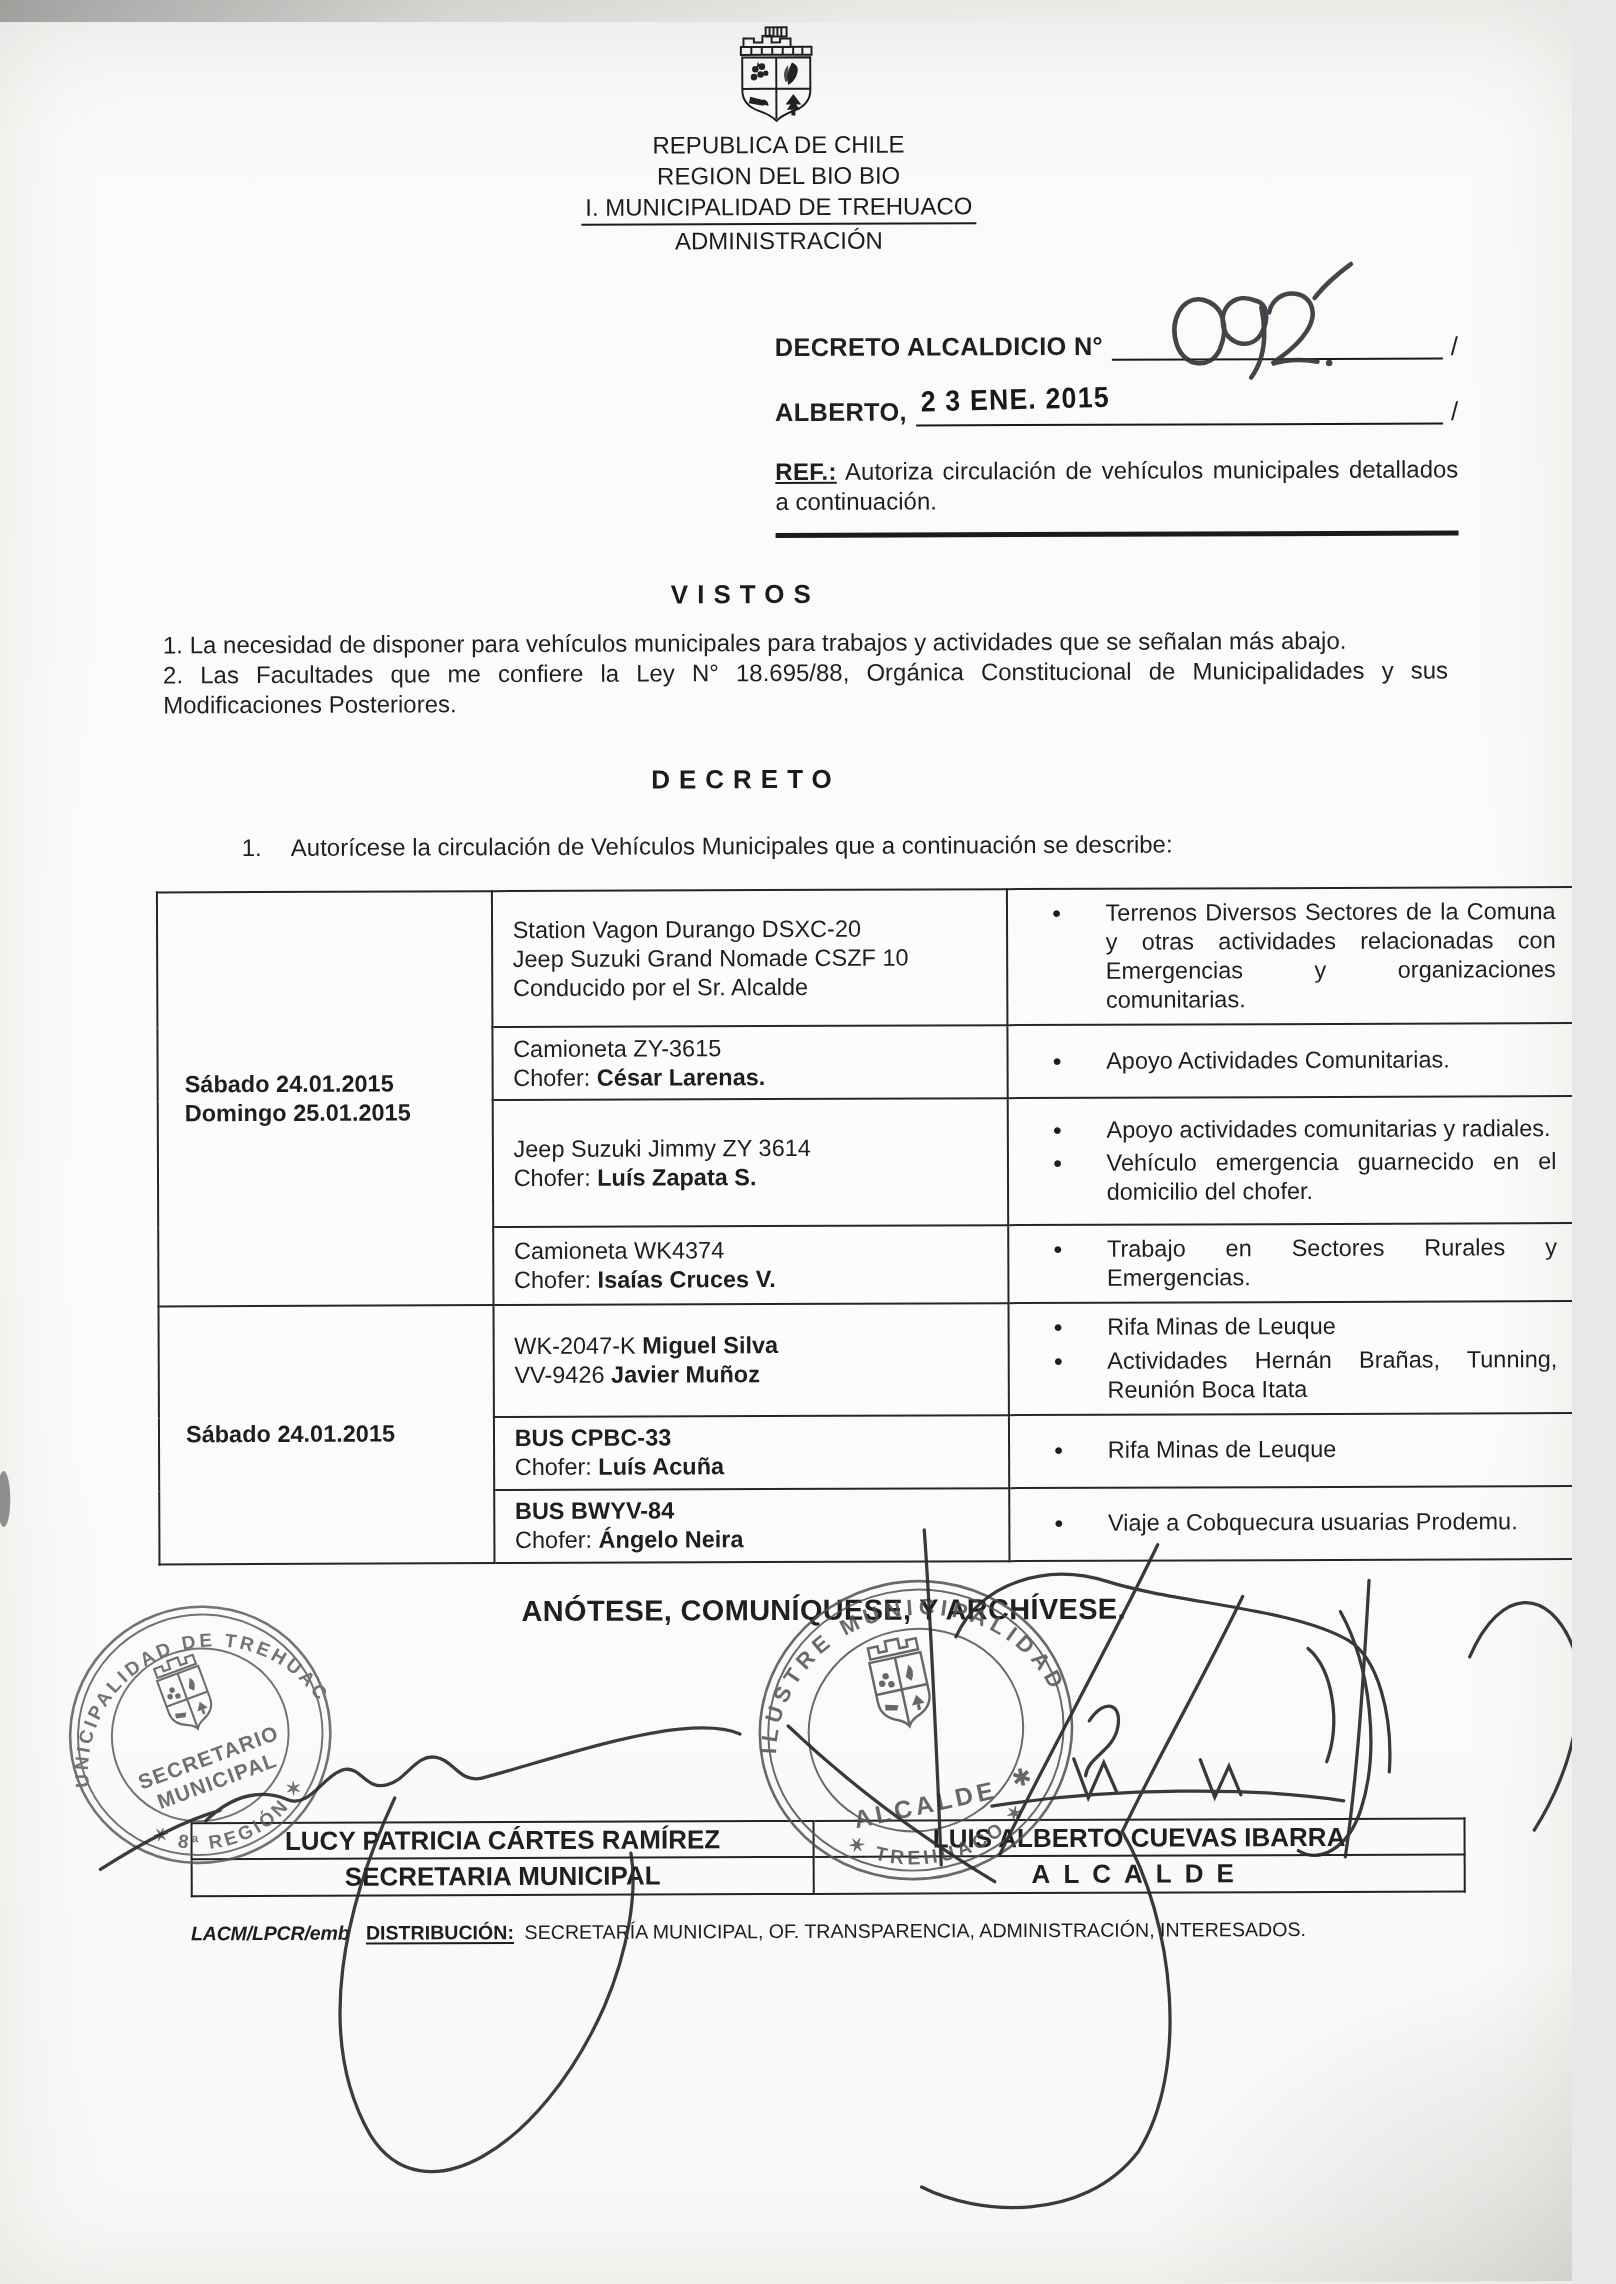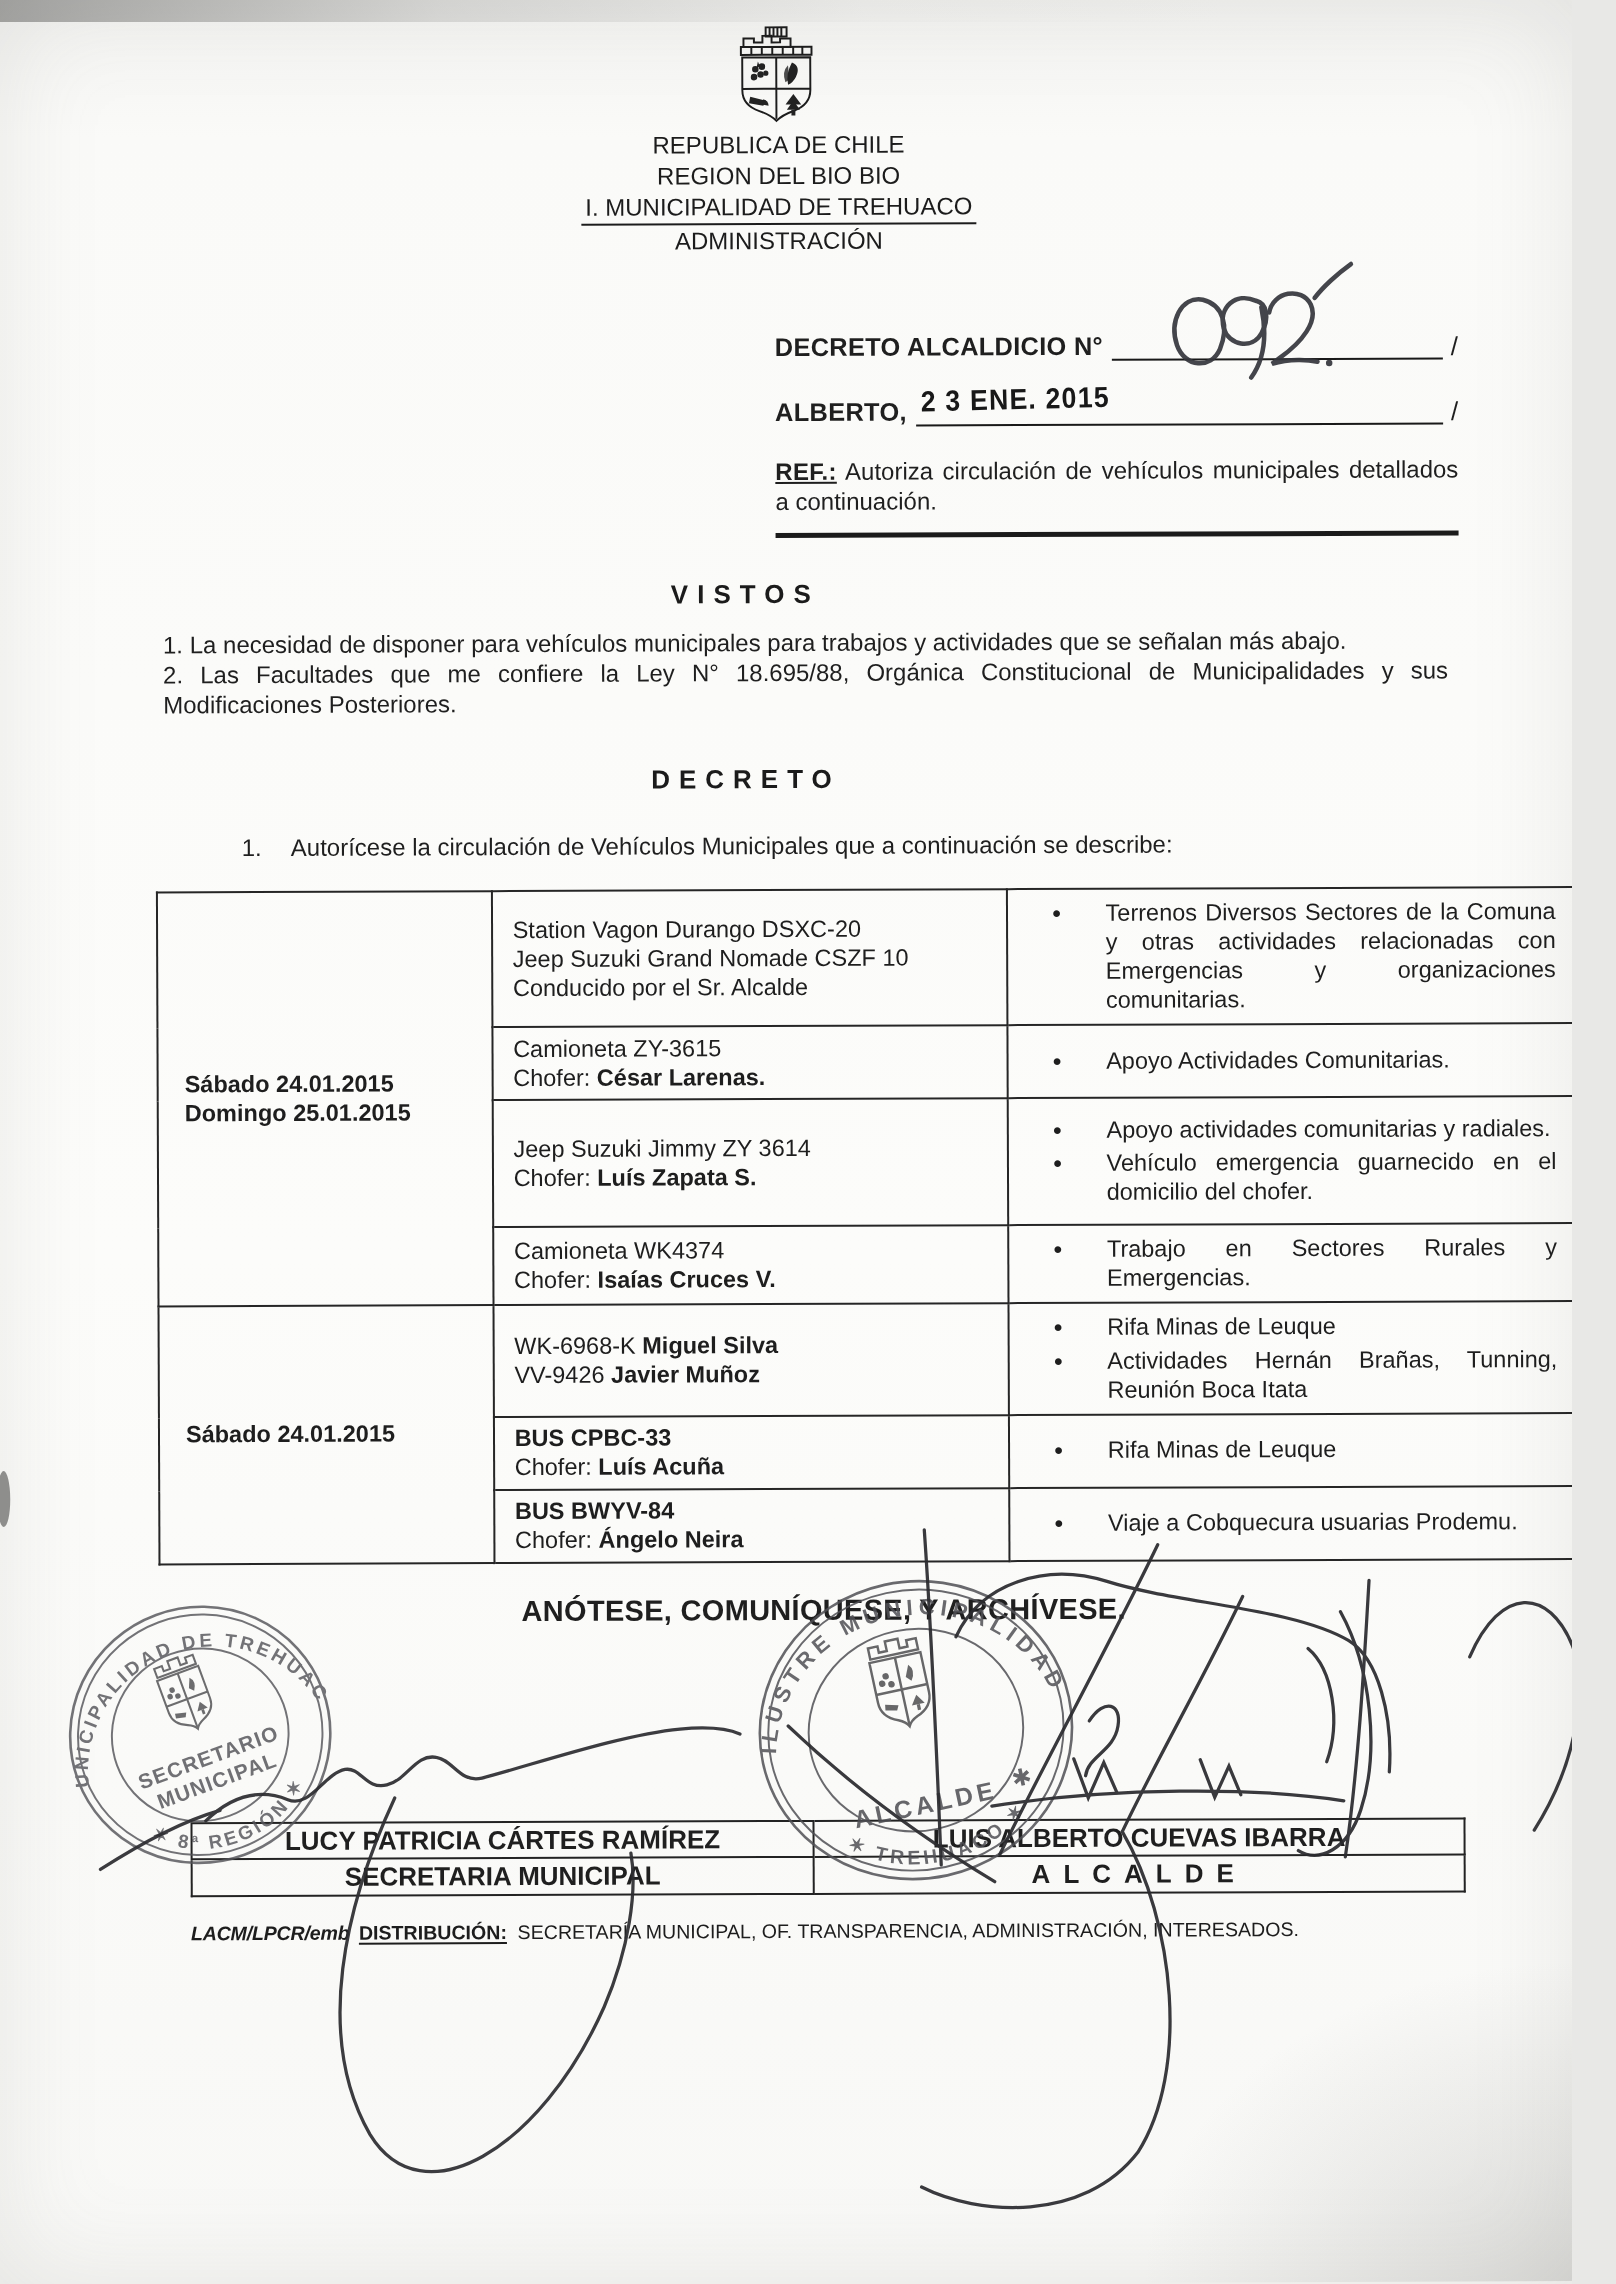--- a/index.html
+++ b/index.html
@@ -56,21 +56,21 @@
   .closing{position:absolute;left:332px;top:1594px;width:978px;text-align:center;font-weight:bold;font-size:29px;letter-spacing:0.3px;}
   .name-box{position:absolute;left:187px;top:1820px;width:1275px;display:grid;
     grid-template-columns:624px 651px;grid-template-rows:38px 37px;}
   .nb-cell{border:2px solid #232323;display:flex;align-items:center;justify-content:center;
     font-weight:bold;font-size:26px;white-space:nowrap;}
   .nb-cell.r{border-left:none;}
   .nb-cell.b{border-top:none;}
   .nb-cell.alc{letter-spacing:13px;}
   .footer-line{position:absolute;left:187px;top:1920px;font-size:19.6px;white-space:nowrap;color:#1d1d1d;}
   .f-initials{font-weight:bold;letter-spacing:-0.2px;font-style:italic;}
-  .f-dist{font-weight:bold;text-decoration:underline;text-underline-offset:3.3px;text-decoration-thickness:2px;margin-left:4px;}
+  .f-dist{font-weight:bold;text-decoration:underline;text-underline-offset:3.3px;text-decoration-thickness:2px;margin-left:11px;}
   .f-rest{margin-left:5.2px;}
   .ink{position:absolute;left:0;top:0;pointer-events:none;}
 </style>
 </head>
 <body>
 
 <div class="page">
   <div class="top-band"></div>
 
   <div class="sheet">
@@ -206,21 +206,21 @@
                 <span class="pb"></span>
                 <span class="pt">Trabajo en Sectores Rurales y Emergencias.</span>
               </div>
         </td>
       </tr>
       <tr style="height:101px">
         <td class="c-date" rowspan="3">
           <div>Sábado 24.01.2015</div>
         </td>
         <td class="c-veh">
-          <div><span>WK-6968-K </span><b>Miguel Silva</b></div>
+          <div><span>WK-2047-K </span><b>Miguel Silva</b></div>
           <div><span>VV-9426 </span><b>Javier Muñoz</b></div>
         </td>
         <td class="c-pur">
           <div class="pl">
                 <span class="pb"></span>
                 <span class="pt">Rifa Minas de Leuque</span>
               </div>
           <div class="pl">
                 <span class="pb"></span>
                 <span class="pt">Actividades Hernán Brañas, Tunning, Reunión Boca Itata</span>

